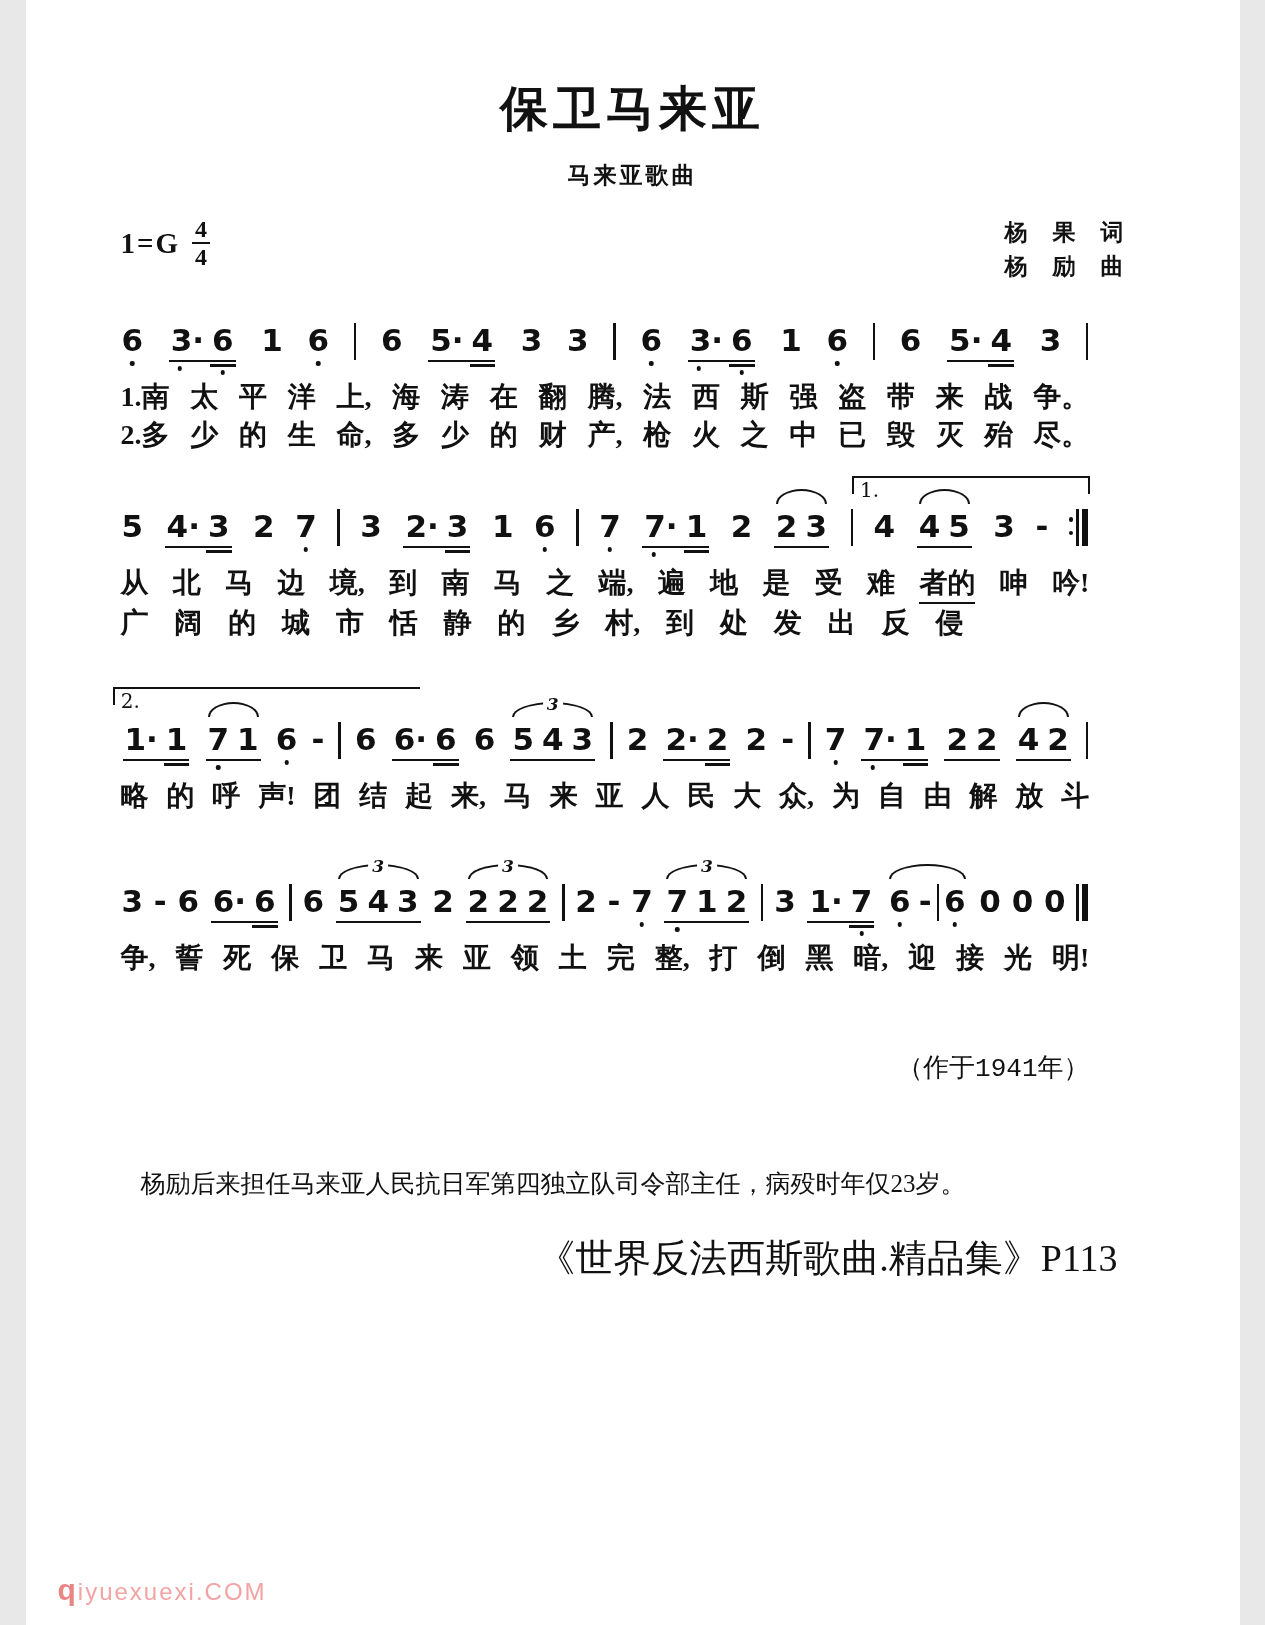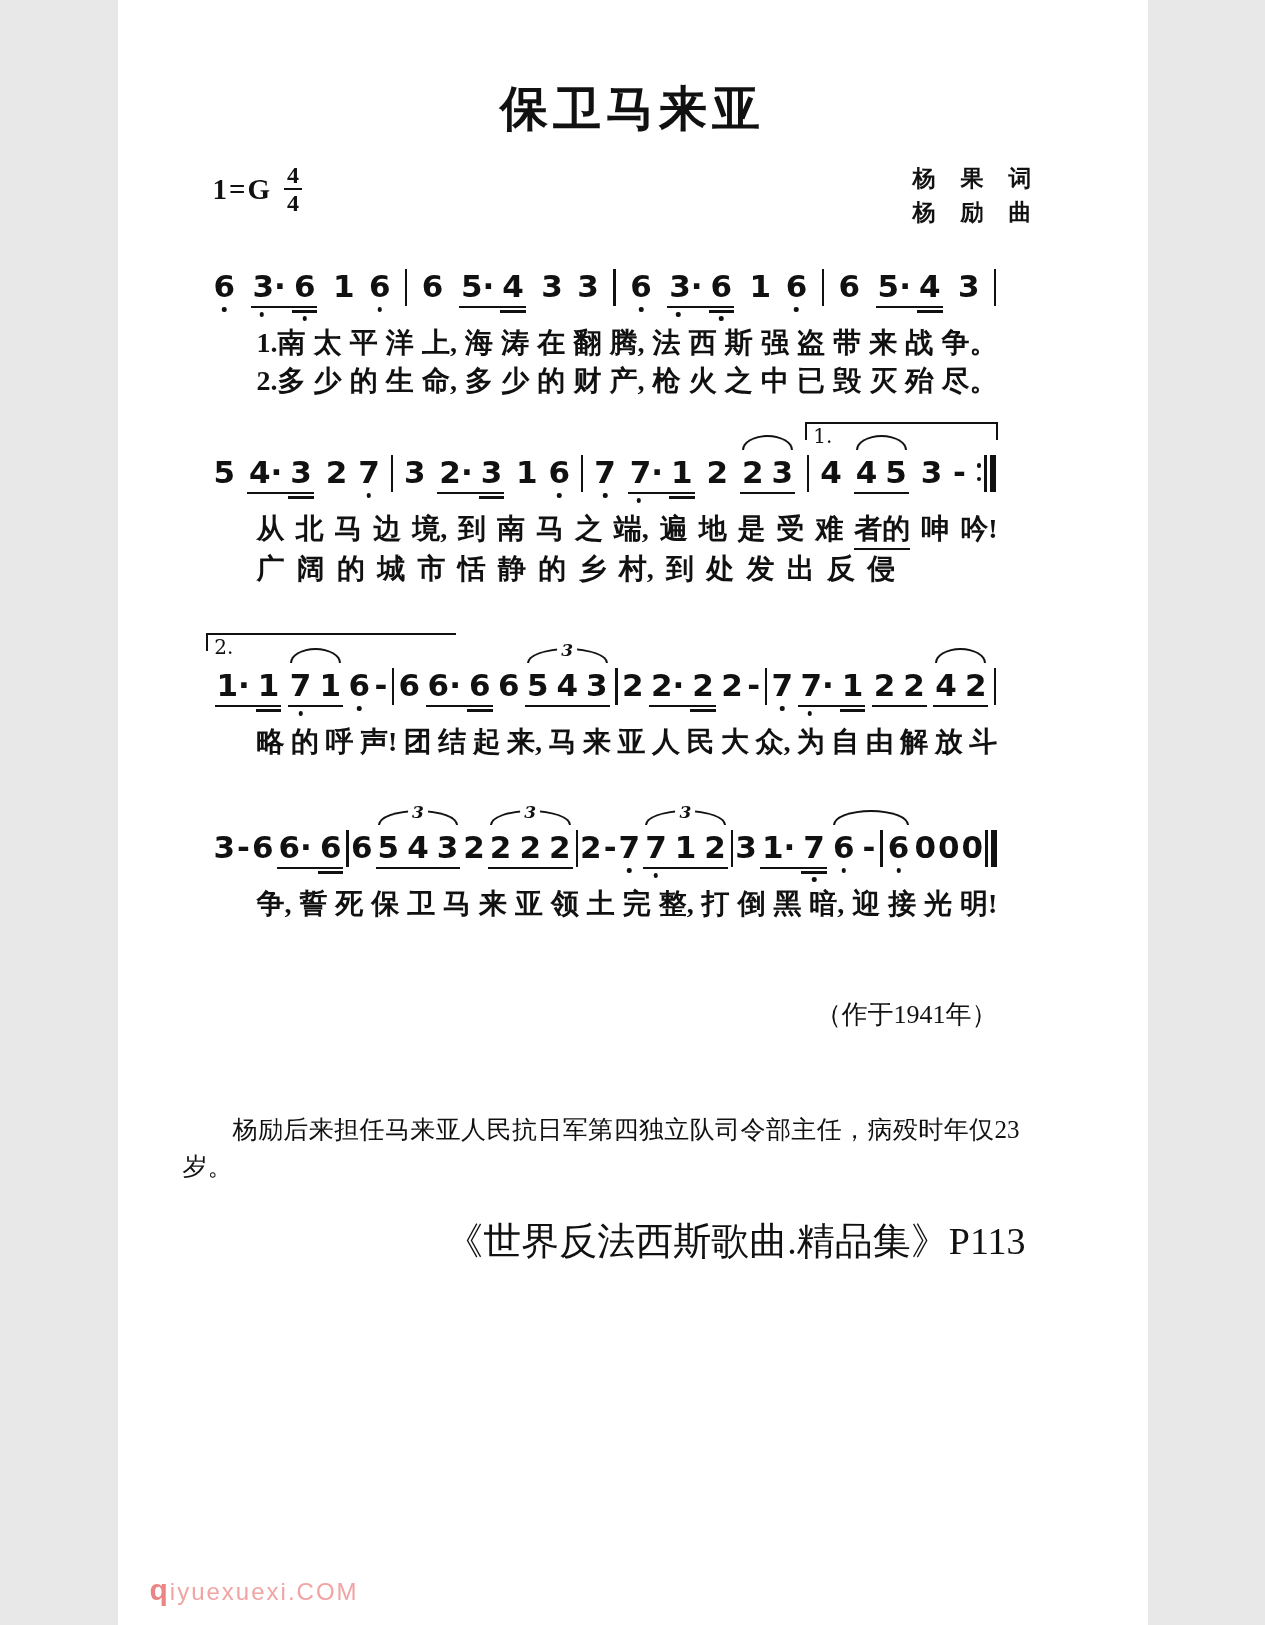--- a/index.html
+++ b/index.html
@@ -1,18 +1,18 @@
 <!DOCTYPE html>
 <html><head>
 <meta charset="utf-8">
 <style>
   html,body{margin:0;padding:0;background:#e8e8e8;}
   .page{
     position:relative;
-    width:1030px;height:1625px;
+    width:1214px;height:1625px;
     margin:0 auto;
     background:#ffffff;
     overflow:hidden;
     font-family:"Liberation Serif","DejaVu Serif",serif;
     color:#111;
   }
   
   .title{
     margin:0;padding-top:82px;
     text-align:center;
@@ -78,29 +78,29 @@
     position:absolute;left:6px;top:1px;
     font-weight:400;font-size:20px;line-height:22px;
     font-family:"DejaVu Serif",serif;
   }
   .e1{top:-12px;left:75.5%;right:0;border-left:2.5px solid #111;border-top:2.5px solid #111;border-right:2.5px solid #111;}
   .e2{top:-14px;left:-0.8%;width:31.5%;border-left:2.5px solid #111;border-top:2.5px solid #111;}
   
   .lyrics{margin-top:2px;}
   .lyric-row{
     display:flex;justify-content:space-between;
-    font-size:28px;line-height:38px;font-weight:600;margin-left:44px;
+    font-size:28px;line-height:38px;font-weight:600;
   }
   .syl{white-space:nowrap;}
   .syl-u{border-bottom:2.5px solid #111;}
   
   .composed{
     margin:76px 150px 0 0;
     text-align:right;
-    font-size:26px;line-height:32px;
+    font-size:26px;line-height:32px;font-family:Liberation Mono, monospace;
   }
   .prose{
     margin:80px 128px 0 65px;
     font-size:25px;line-height:37px;
     text-align:justify;
   }
   .prose p{margin:0;text-indent:2em;}
   .source{
     margin:36px 122px 0 0;
     text-align:right;
@@ -113,20 +113,21 @@
   }
   .watermark b{font-size:30px;font-weight:700;color:#e98585;}
   .watermark span{color:#f2a3a3;}
 </style>
 </head>
 <body>
 
 <div class="page">
 
   <h1 class="title">保卫马来亚</h1>
+  <div class="subtitle">马来亚歌曲</div>
 
   <div class="meta-row">
     <div class="keysig">
       <span class="key">1=G</span>
       <span class="frac">
         <b>4</b>
         <b>4</b>
       </span>
     </div>
     <div class="credits">

